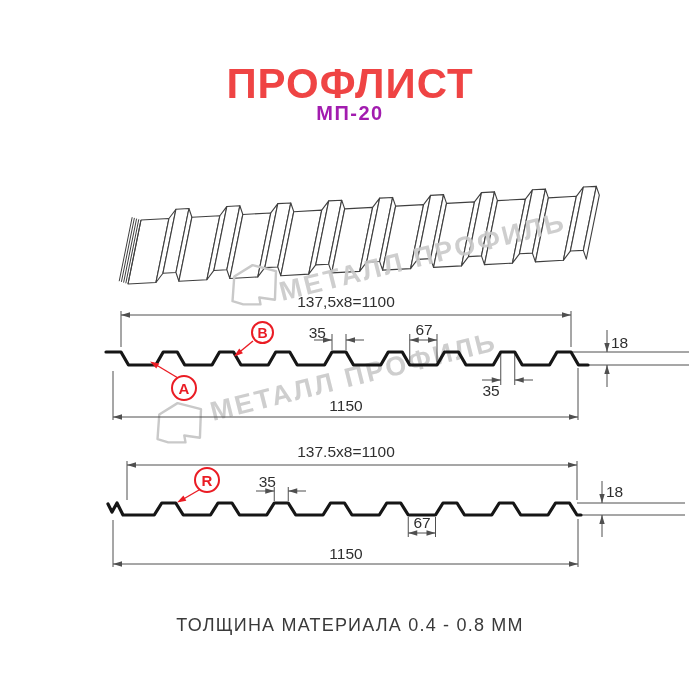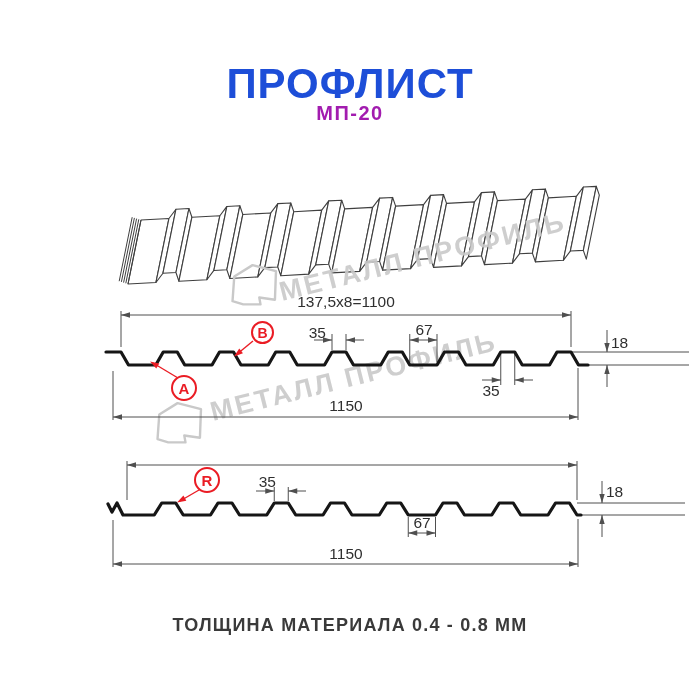--- a/index.html
+++ b/index.html
@@ -1,24 +1,24 @@
 <!DOCTYPE html>
 <html><head>
 <meta charset="utf-8">
 <style>
   html,body{margin:0;padding:0;background:#fff;}
   .canvas{position:relative;width:700px;height:700px;background:#ffffff;overflow:hidden;
           font-family:"Liberation Sans",sans-serif;}
   svg{position:absolute;left:0;top:0;}
   .page-title{position:absolute;top:62px;left:0;width:700px;text-align:center;
-    font-size:42px;font-weight:800;letter-spacing:1px;color:#1d4ed8;line-height:44px;}
+    font-size:42px;font-weight:800;letter-spacing:1px;color:#ef4444;line-height:44px;}
   .model{position:absolute;top:102px;left:0;width:700px;text-align:center;
     font-size:20px;font-weight:600;letter-spacing:1.5px;color:#a21caf;line-height:22px;}
   .footer-note{position:absolute;top:615px;left:0;width:700px;text-align:center;
-    font-size:18px;font-weight:700;letter-spacing:1.2px;color:#3a3a3a;}
+    font-size:18px;font-weight:400;letter-spacing:1.2px;color:#3a3a3a;}
   .dim{position:absolute;font-size:15.5px;color:#2f2f2f;line-height:15px;white-space:nowrap;}
   .c{text-align:center;}
   .r{text-align:right;}
   .callout{position:absolute;border:2px solid #ea1c24;color:#ea1c24;border-radius:50%;
     display:flex;align-items:center;justify-content:center;font-weight:bold;background:transparent;}
 </style>
 </head>
 <body>
 
 <div class="canvas">
@@ -160,20 +160,21 @@
   <div class="page-title">ПРОФЛИСТ</div>
   <div class="model">МП-20</div>
 
   <div class="dim c" style="left:266px;top:294px;width:160px;">137,5x8=1100</div>
   <div class="dim r" style="left:294px;top:325px;width:32px;">35</div>
   <div class="dim c" style="left:403px;top:322px;width:42px;">67</div>
   <div class="dim" style="left:611px;top:335px;">18</div>
   <div class="dim c" style="left:477px;top:383px;width:28px;">35</div>
   <div class="dim c" style="left:306px;top:398px;width:80px;">1150</div>
 
+  <div class="dim c" style="left:266px;top:444px;width:160px;">137.5x8=1100</div>
   <div class="dim r" style="left:244px;top:474px;width:32px;">35</div>
   <div class="dim c" style="left:401px;top:515px;width:42px;">67</div>
   <div class="dim" style="left:606px;top:484px;">18</div>
   <div class="dim c" style="left:306px;top:546px;width:80px;">1150</div>
 
   <div class="callout" style="left:171px;top:375px;width:22px;height:22px;font-size:15px;">A</div>
   <div class="callout" style="left:251px;top:321px;width:19px;height:19px;font-size:14px;">B</div>
   <div class="callout" style="left:194px;top:467px;width:22px;height:22px;font-size:15px;">R</div>
 
   <div class="footer-note">ТОЛЩИНА МАТЕРИАЛА 0.4 - 0.8 ММ</div>

